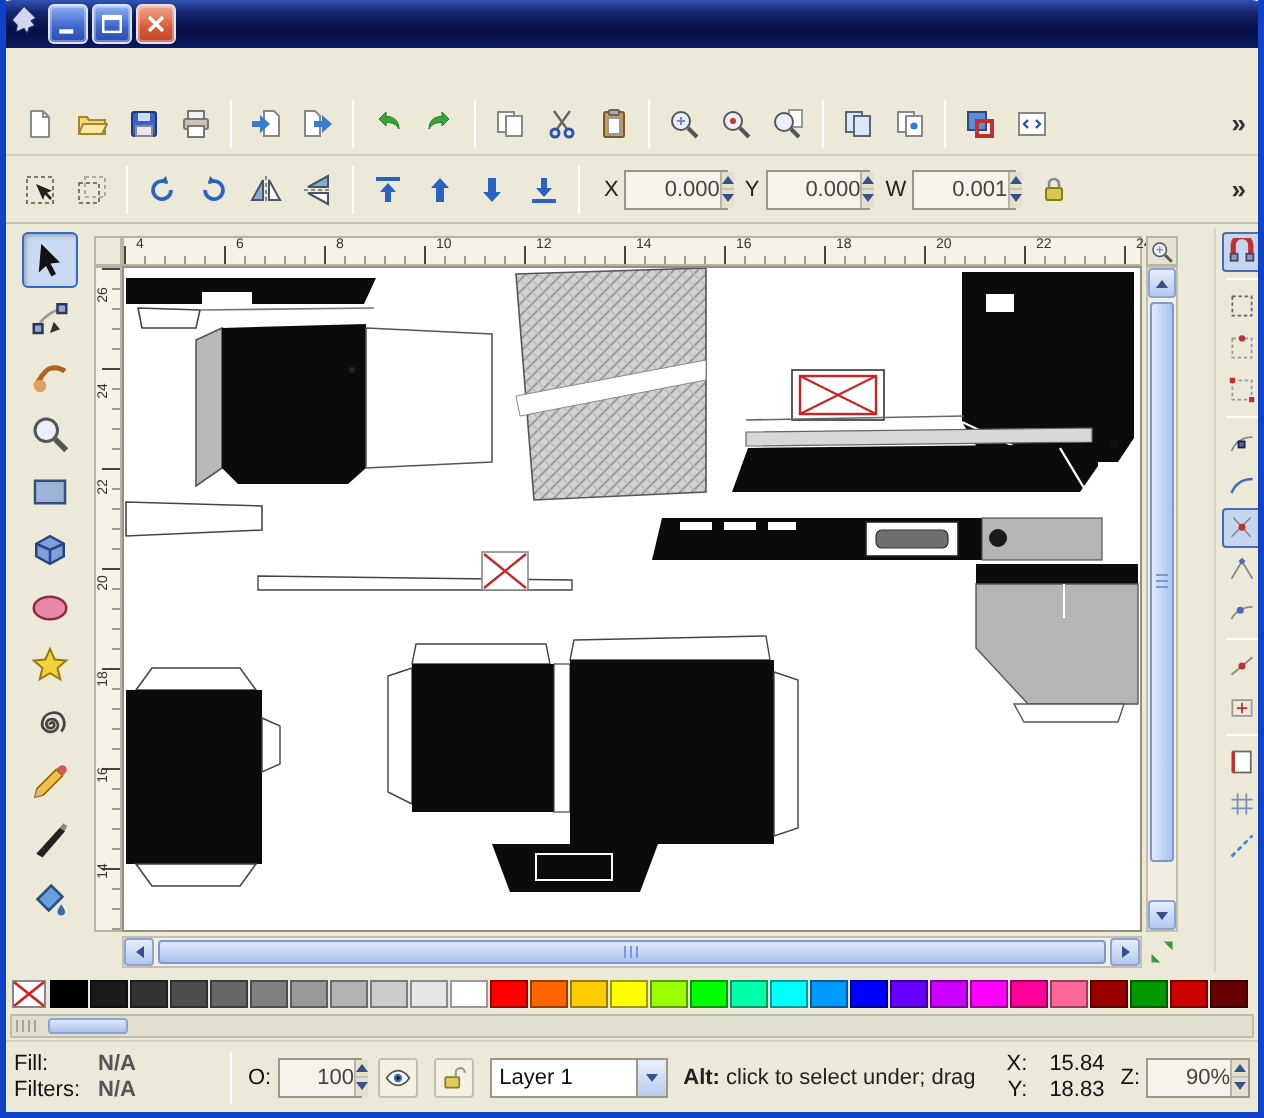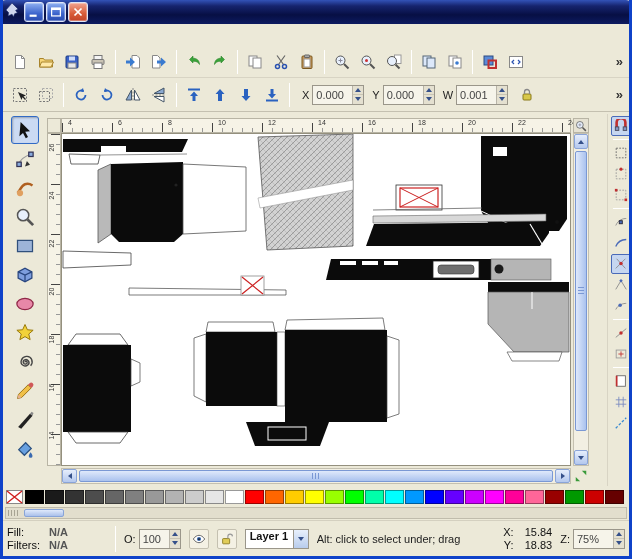--- a/index.html
+++ b/index.html
@@ -23,21 +23,21 @@
   .menu-item{padding:3px 7px;}
   .toolbar{position:absolute;left:0;right:0;background:#ece9d8;display:flex;align-items:center;padding-left:4px;}
   #toolbar-main{top:46px;height:32px;border-bottom:1px solid #d8d4c4;}
   #toolbar-tool{top:78px;height:34px;border-bottom:1px solid #c4c0b0;}
   .tb-btn{width:26px;height:26px;display:flex;align-items:center;justify-content:center;
     border:1px solid transparent;border-radius:2px;flex:none;}
   .tb-sep{width:1px;height:24px;background:#c8c4b4;border-right:1px solid #fff;margin:0 4px;flex:none;}
   .tb-overflow{position:absolute;right:6px;color:#333;font-size:13px;font-weight:bold;}
   .tb-field{display:flex;align-items:center;gap:3px;margin-left:8px;font-size:11px;color:#222;flex:none;}
   .spinbox{width:52px;height:20px;background:#f6f4ea;border:1px solid #9a968a;display:flex;align-items:center;}
-  .spinbox .val{flex:1;padding-left:3px;font-size:11px;color:#444;}
+  .spinbox .val{flex:1;padding-left:19px;font-size:11px;color:#444;}
   .spin{width:11px;height:100%;display:flex;flex-direction:column;border-left:1px solid #b8b4a8;}
   .spin i{flex:1;display:flex;align-items:center;justify-content:center;background:#e4e0d0;}
   .spin i:first-child{border-bottom:1px solid #c8c4b4;}
   .tri-up{width:0;height:0;border-left:3px solid transparent;border-right:3px solid transparent;border-bottom:4px solid #35508a;}
   .tri-down{width:0;height:0;border-left:3px solid transparent;border-right:3px solid transparent;border-top:4px solid #35508a;}
   .tri-left{width:0;height:0;border-top:3px solid transparent;border-bottom:3px solid transparent;border-right:4px solid #35508a;}
   .tri-right{width:0;height:0;border-top:3px solid transparent;border-bottom:3px solid transparent;border-left:4px solid #35508a;}
   
   .workspace{position:absolute;top:112px;left:0;right:0;height:374px;background:#ece9d8;}
   .toolbox{position:absolute;left:0;top:0;width:44px;bottom:0;display:flex;flex-direction:column;
@@ -99,26 +99,26 @@
   .statusbar{position:absolute;top:520px;left:0;right:0;height:36px;background:#ece9d8;
     border-top:1px solid #d4d0c0;display:flex;align-items:center;font-size:11px;color:#111;
     gap:8px;padding:0 4px;}
   .sb-sep{width:1px;height:26px;background:#c8c4b4;border-right:1px solid #fff;flex:none;}
   .fillstroke{display:grid;grid-template-columns:42px auto;line-height:13px;width:100px;flex:none;}
   .fs-val{color:#555;font-weight:bold;}
   .sb-opacity{display:flex;align-items:center;gap:3px;flex:none;}
   .sb-opacity .spinbox{width:42px;}
   .sb-icon{width:20px;height:20px;border:1px solid #c4c0b0;background:#f4f1e4;border-radius:2px;
     display:flex;align-items:center;justify-content:center;flex:none;}
-  .layer-combo{display:flex;height:20px;border:1px solid #9a968a;background:#fff;width:64px;flex:none;font-weight:bold;}
+  .layer-combo{display:flex;align-items:center;height:20px;border:1px solid #9a968a;background:#fff;width:89px;flex:none;}
   .layer-combo .txt{flex:1;padding-left:4px;white-space:nowrap;overflow:hidden;}
   .combo-btn{width:15px;height:100%;background:linear-gradient(180deg,#e8f0fc,#b8ccec);
     border-left:1px solid #9a968a;display:flex;align-items:center;justify-content:center;flex:none;}
   .sb-message{flex:1;white-space:nowrap;overflow:hidden;color:#222;}
-  .sb-message b{font-weight:normal;text-align:center;}
+  .sb-message b{font-weight:bold;text-align:center;}
   .sb-xy{display:grid;grid-template-columns:auto auto;column-gap:4px;line-height:13px;
     text-align:right;flex:none;min-width:56px;}
   .sb-zoom{display:flex;align-items:center;gap:3px;flex:none;}
   .sb-zoom .spinbox{width:52px;}
 </style>
 </head>
 <body>
 
 <div class="window">
 
@@ -778,21 +778,21 @@
     </div>
     <div class="sb-xy">
       <span>X:</span>
       <span>15.84</span>
       <span>Y:</span>
       <span>18.83</span>
     </div>
     <div class="sb-zoom">
       <span>Z:</span>
       <span class="spinbox">
-        <span class="val">75%</span>
+        <span class="val">90%</span>
         <span class="spin">
             <i>
               <span class="tri-up"></span>
             </i>
             <i>
               <span class="tri-down"></span>
             </i>
           </span>
       </span>
     </div>

